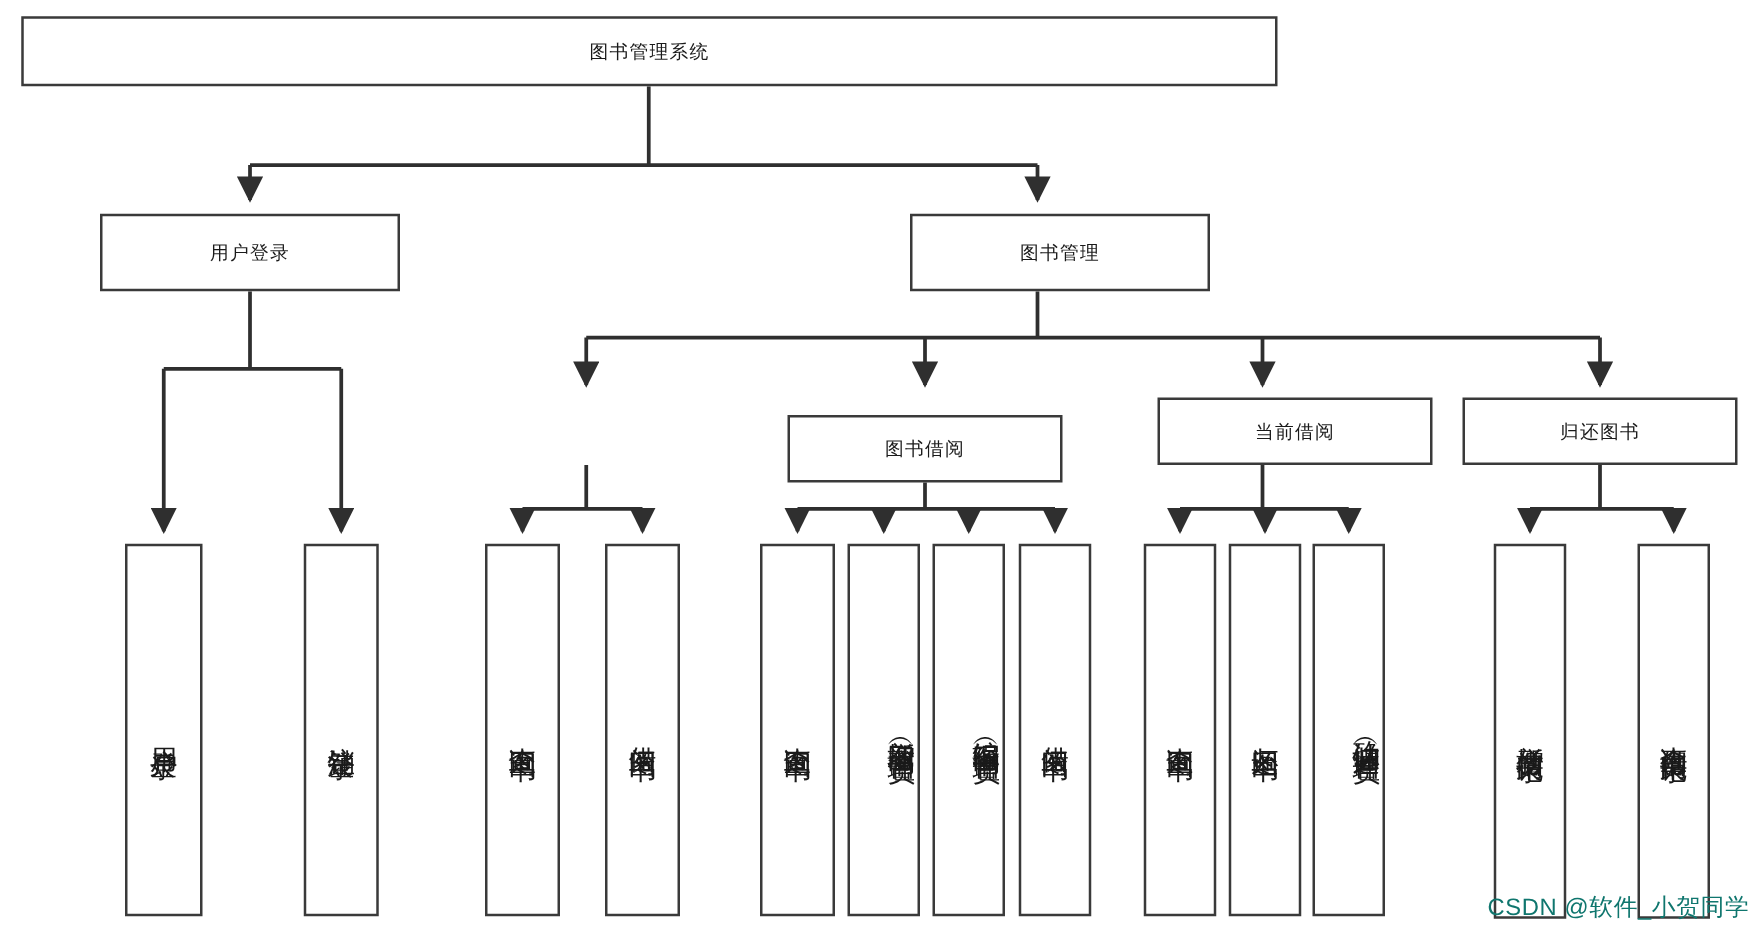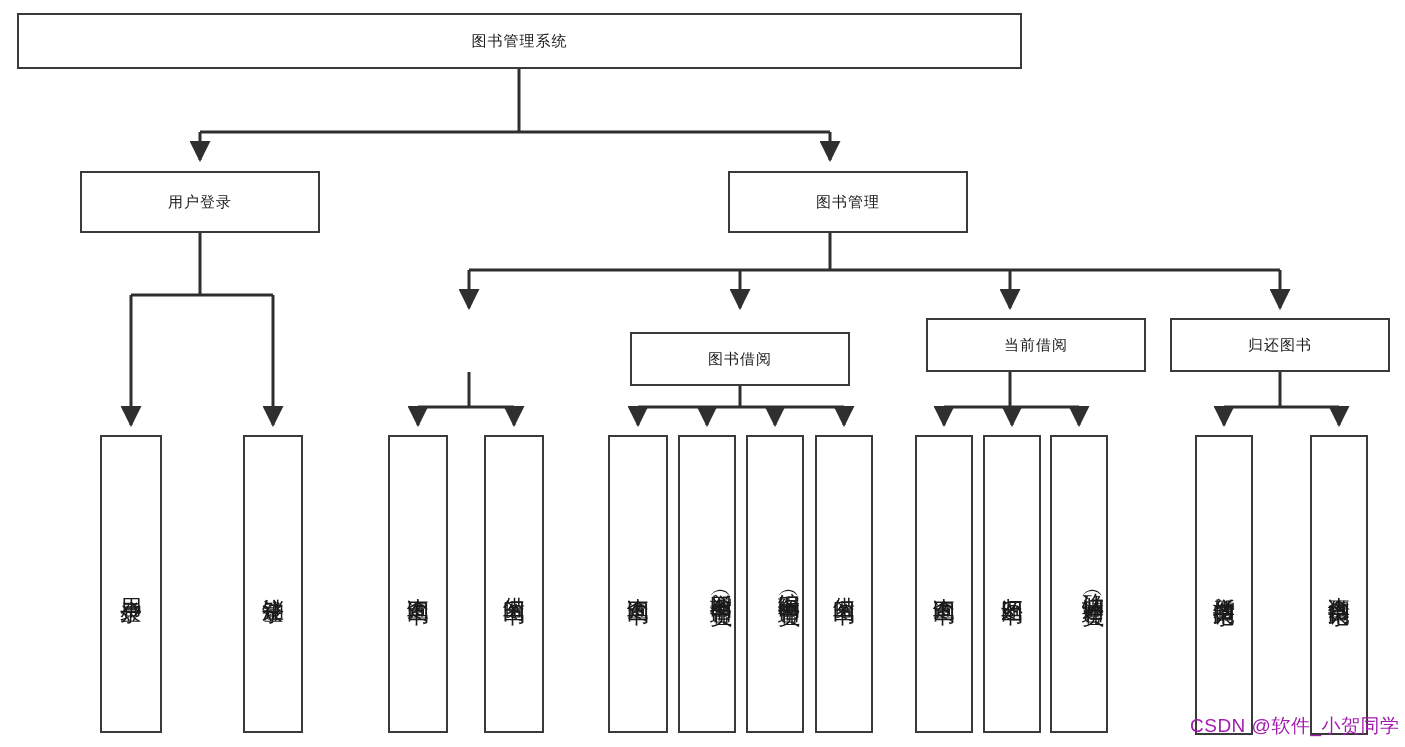--- a/index.html
+++ b/index.html
@@ -50,21 +50,21 @@
   }
   .node.vert.topalign {
     align-items: flex-start;
   }
   .node-label {
     display: block;
   }
   .watermark {
     position: absolute;
     font-size: 19px;
-    color: #a21caf;
+    color: #0f766e;
     white-space: nowrap;
     letter-spacing: 0.5px;
   }
 </style>
 </head>
 <body>
 
 <div id="canvas">
 
   <svg id="edges" viewBox="0 0 1405 747" width="1405" height="747" xmlns="http://www.w3.org/2000/svg">

